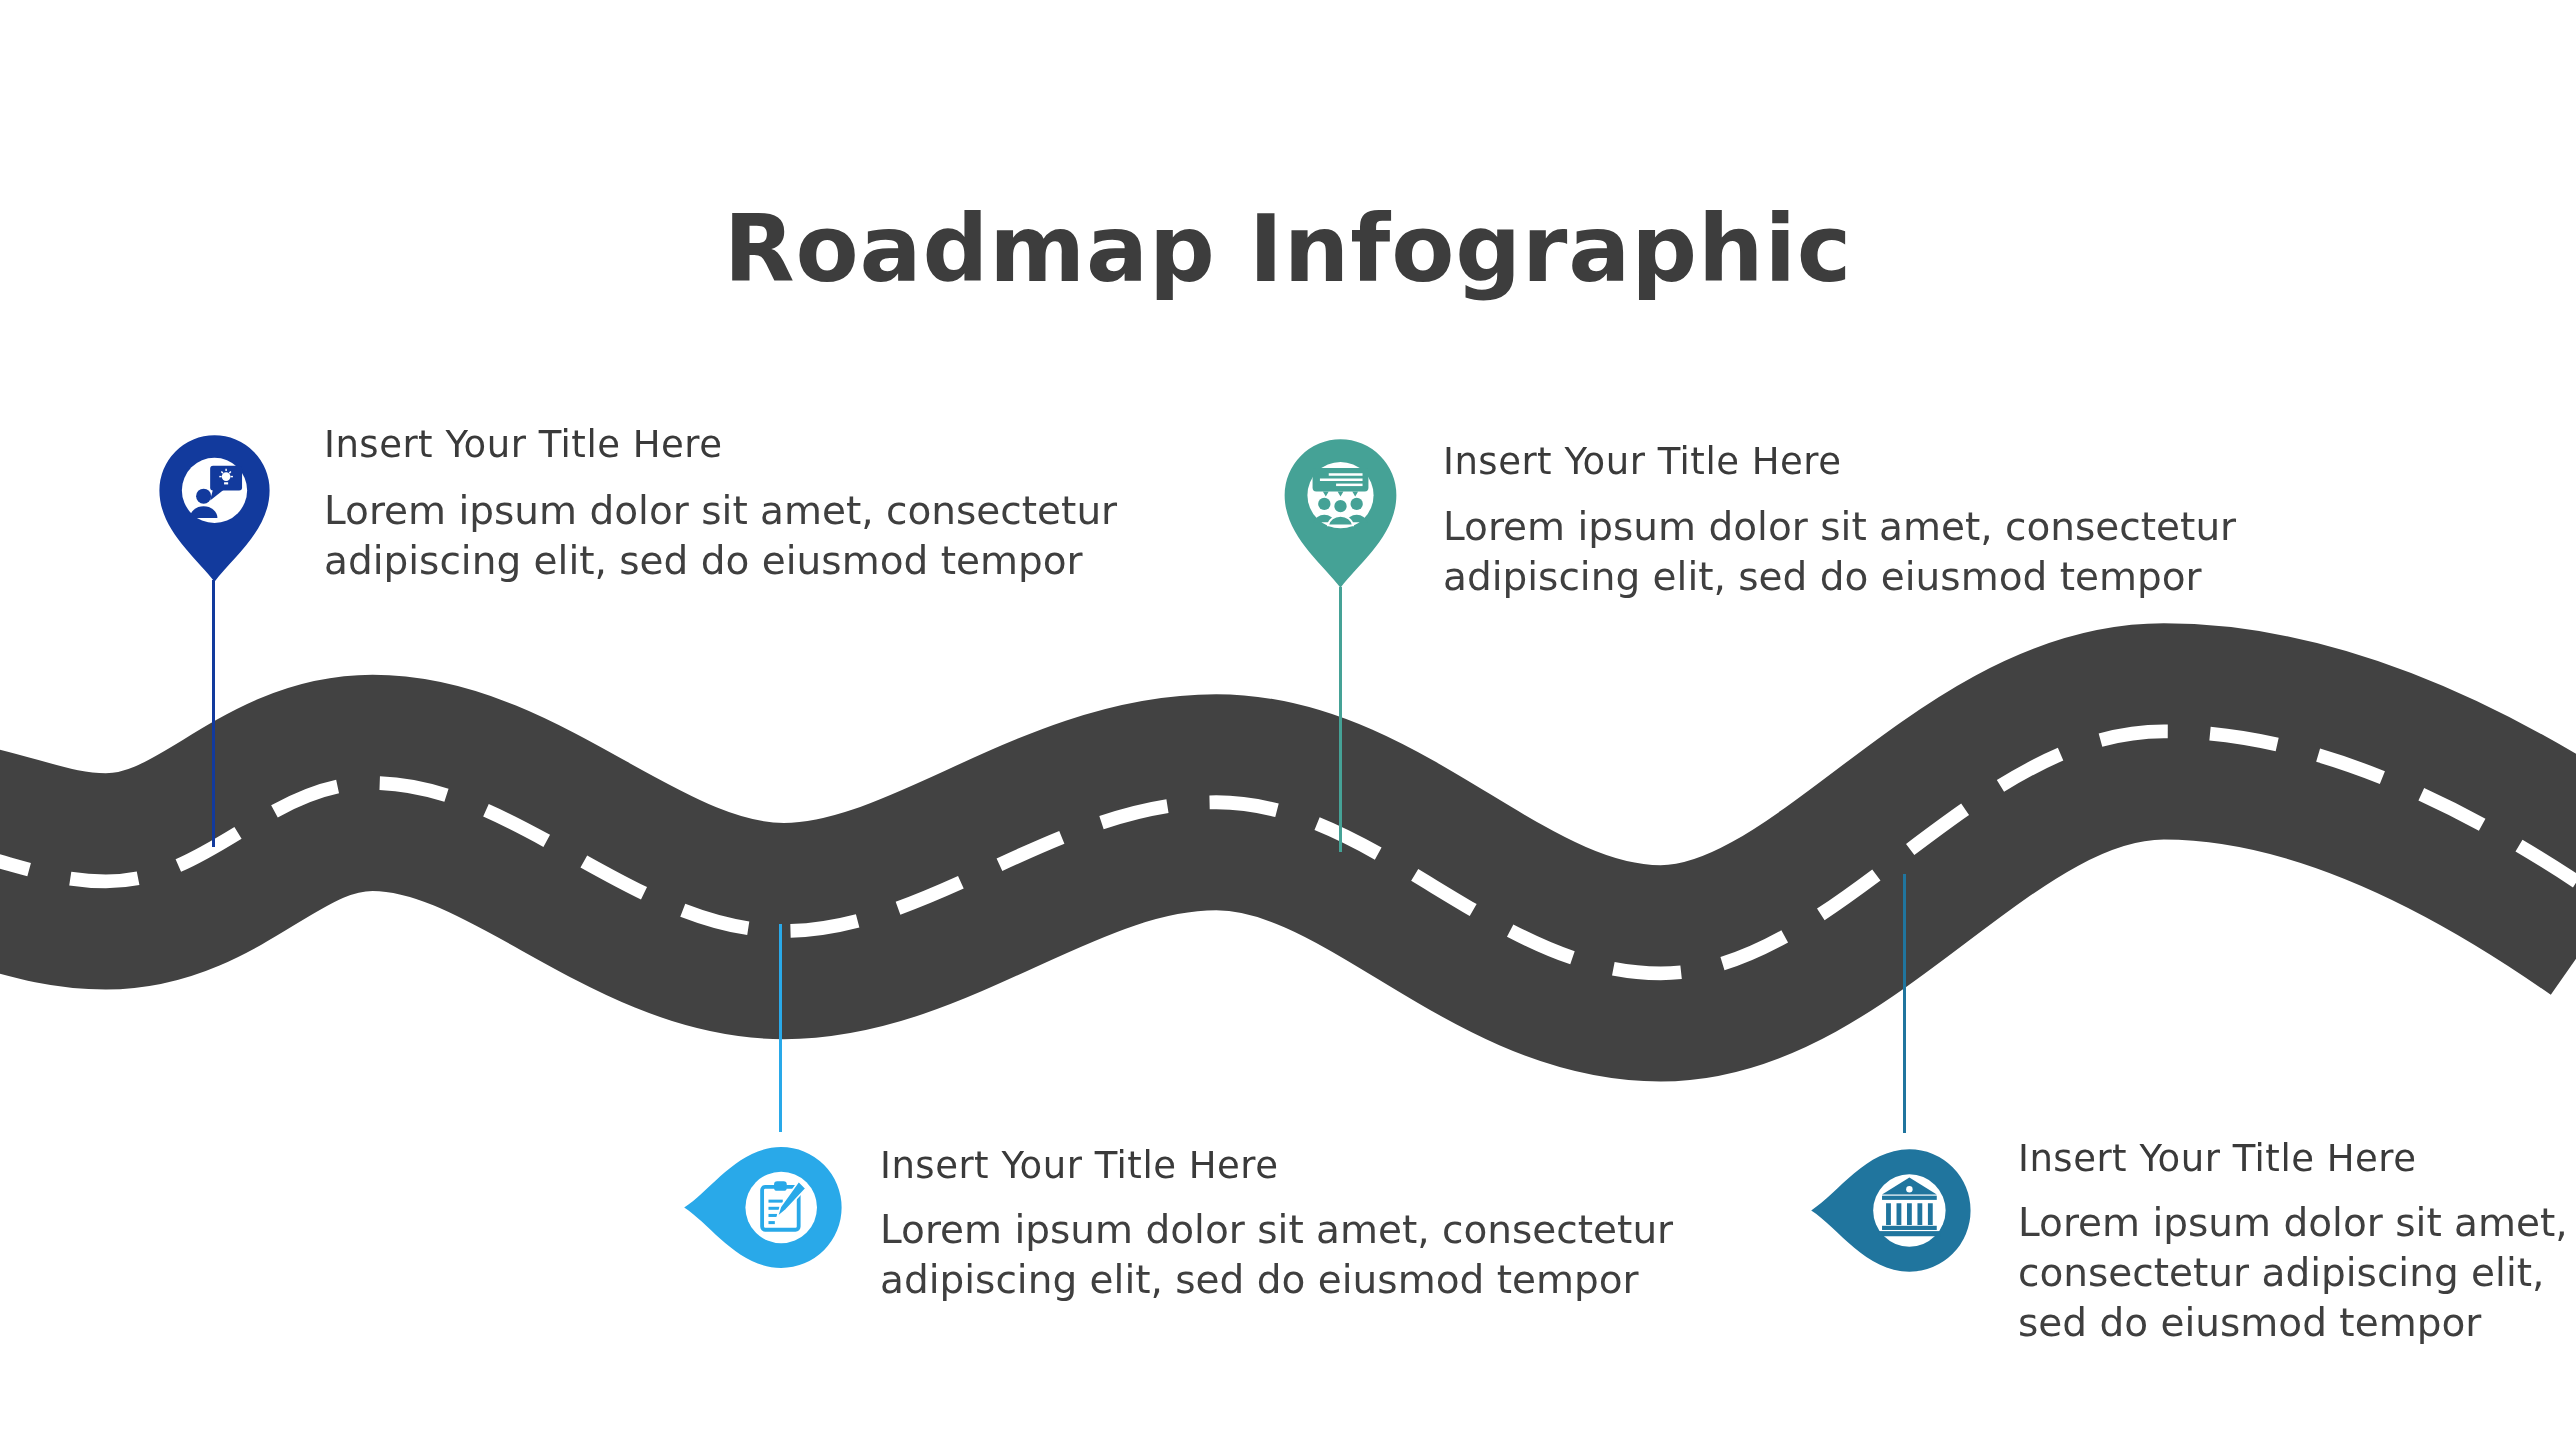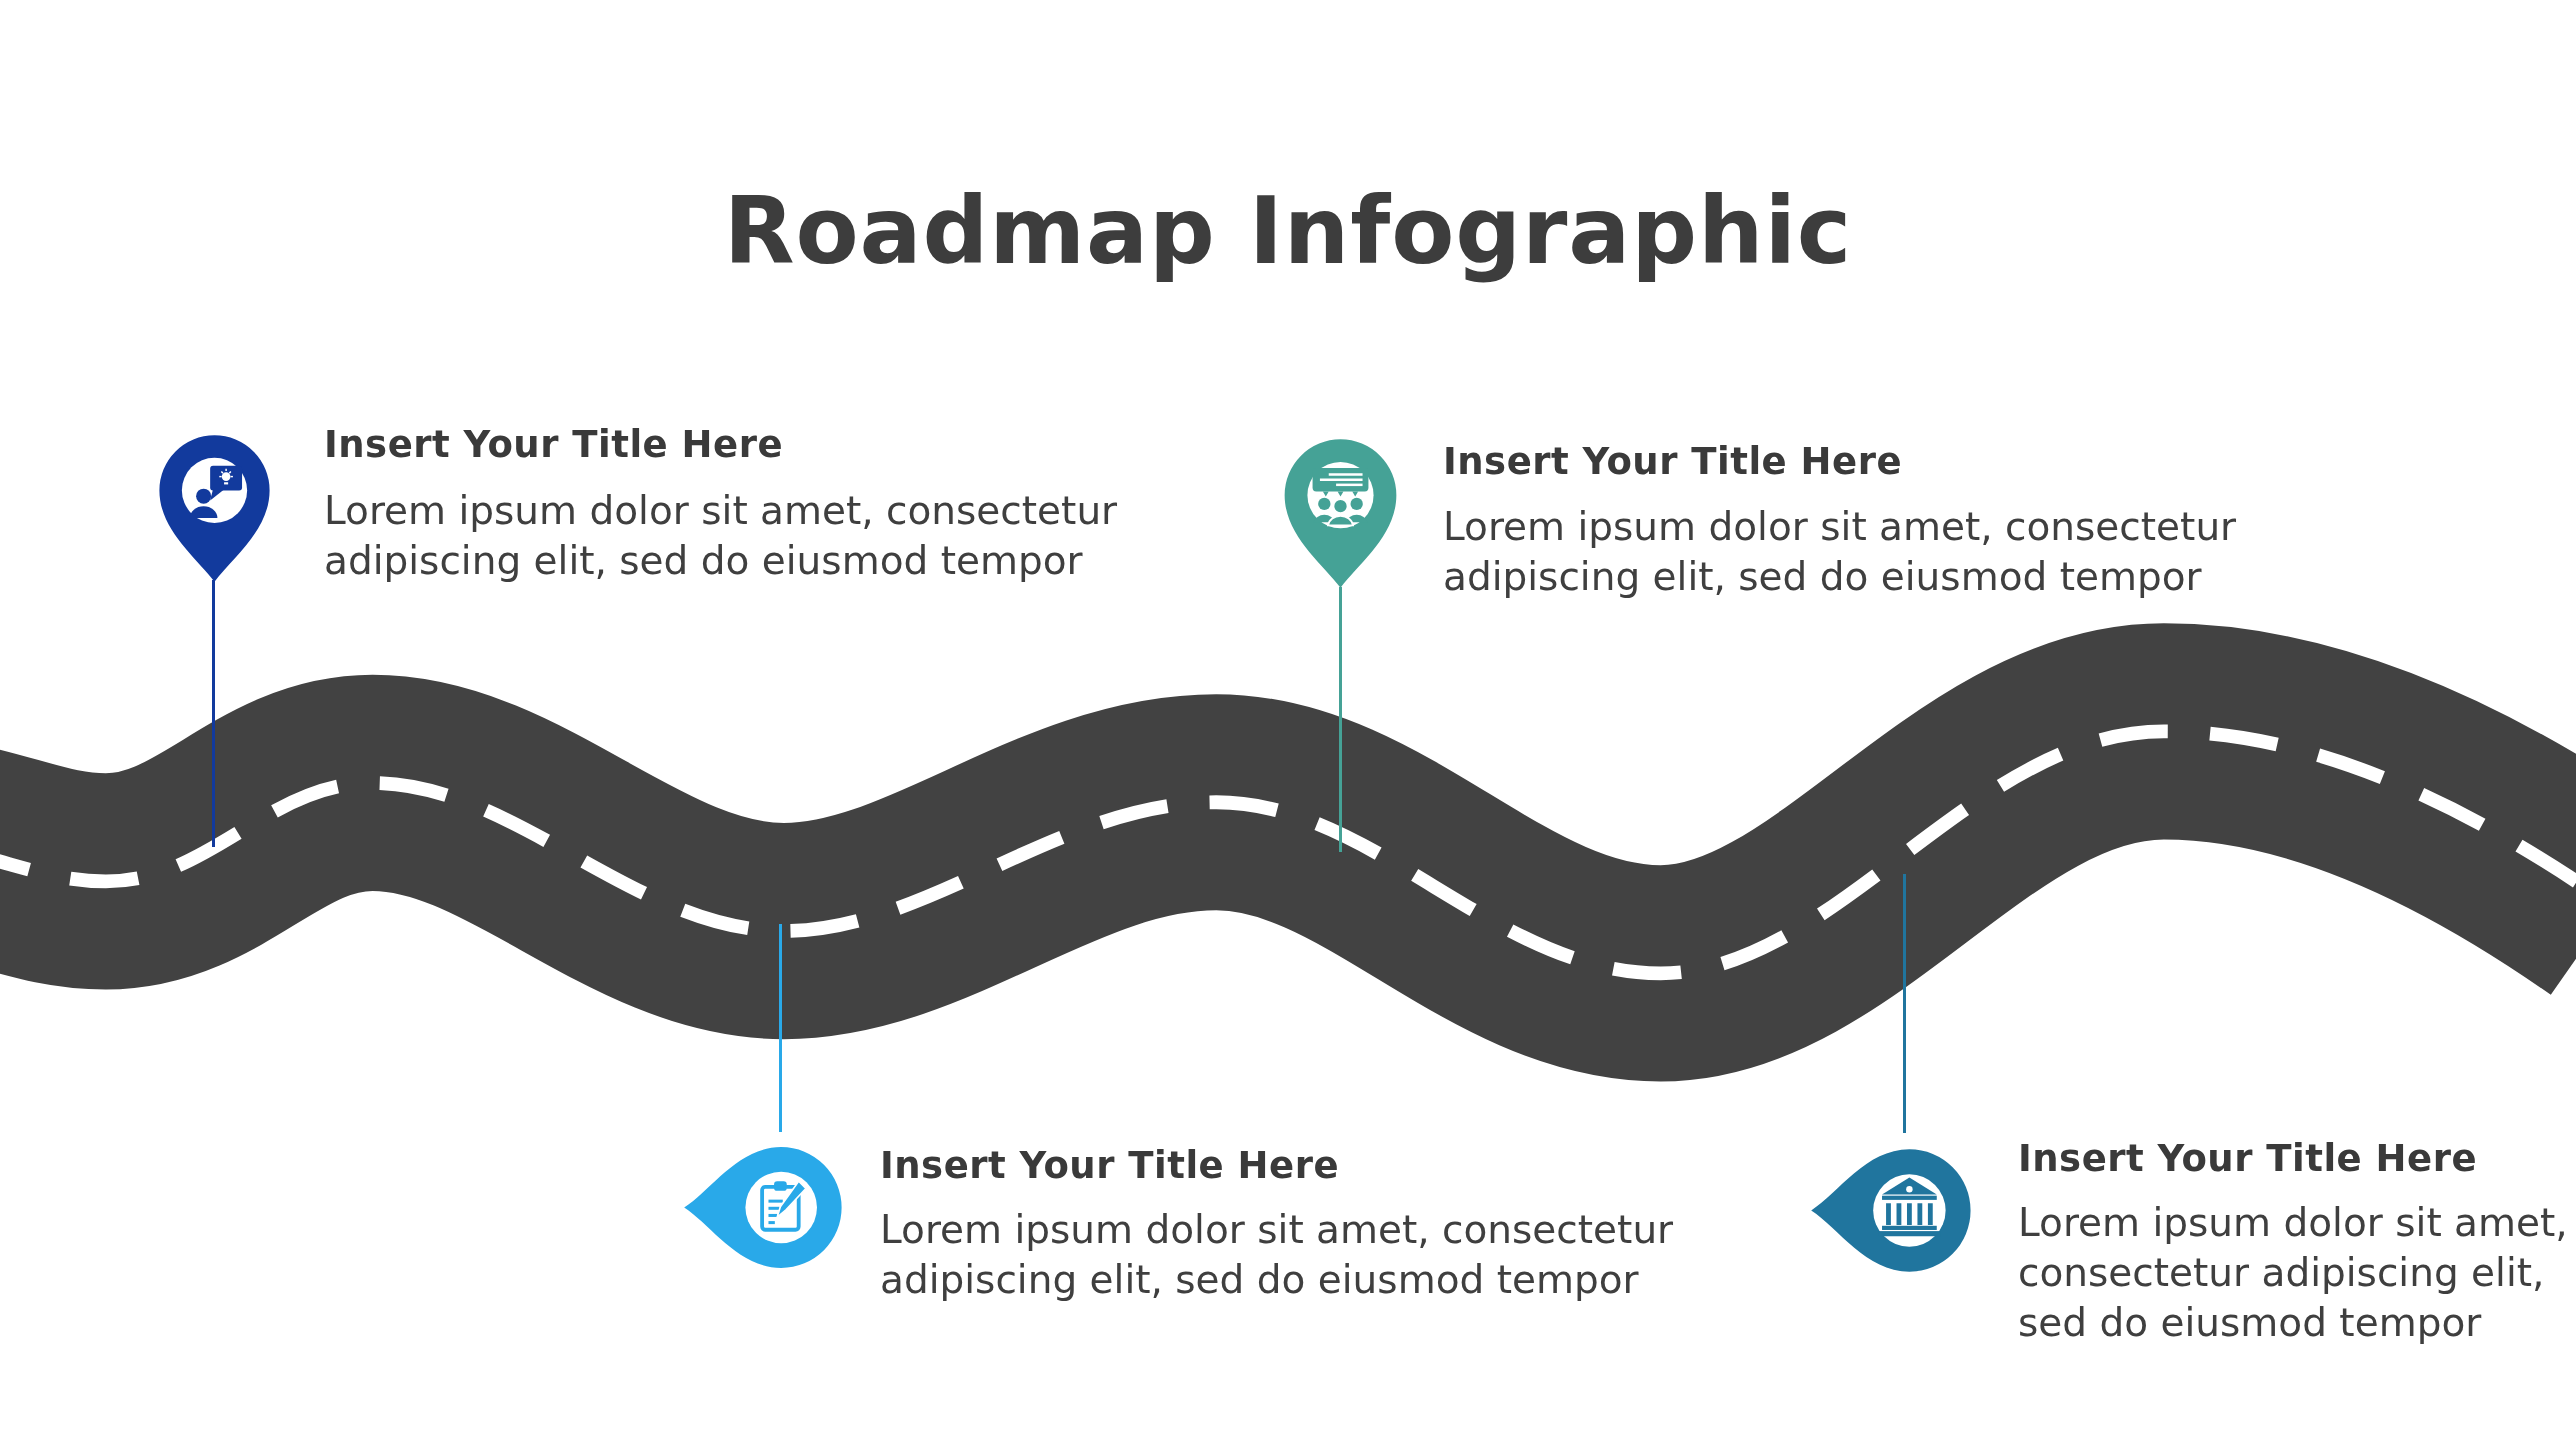--- a/index.html
+++ b/index.html
@@ -1,23 +1,23 @@
 <!DOCTYPE html>
 <html style="--road: #424242; --dash: #ffffff; --heading: #3d3d3d; --body-text: #3f3f3f;font-size:14.7px"><head>
 <meta charset="utf-8">
 <style>
   html,body{margin:0;padding:0}
   body{width:2576px;height:1449px;background:#fff;overflow:hidden}
   .canvas{position:relative;width:2576px;height:1449px;font-family:"DejaVu Sans","Liberation Sans",sans-serif}
-  .page-title{position:absolute;top:116px;left:0;width:100%;text-align:center;
+  .page-title{position:absolute;top:134px;left:0;width:100%;text-align:center;
     font-size:92px;font-weight:bold;color:var(--heading,#3d3d3d);letter-spacing:0.9px}
   .road-svg{position:absolute;left:0;top:0}
   .connector{position:absolute;width:2.8px;background:var(--accent)}
   .pin{position:absolute}
-  .ms-title{position:absolute;font-size:37px;font-weight:bold;color:#3a3a3a;
+  .ms-title{position:absolute;font-size:37px;font-weight:normal;color:#3a3a3a;
     letter-spacing:0.5px;white-space:nowrap}
   .ms-body{position:absolute;font-size:39px;line-height:50px;color:var(--body-text,#3f3f3f)}
   .milestone{display:contents}
   .accent-fill{fill:var(--accent)}
   .accent-stroke{stroke:var(--accent)}
 </style>
 </head>
 <body style="background: rgb(255, 255, 255);">
 
 <div class="canvas">

